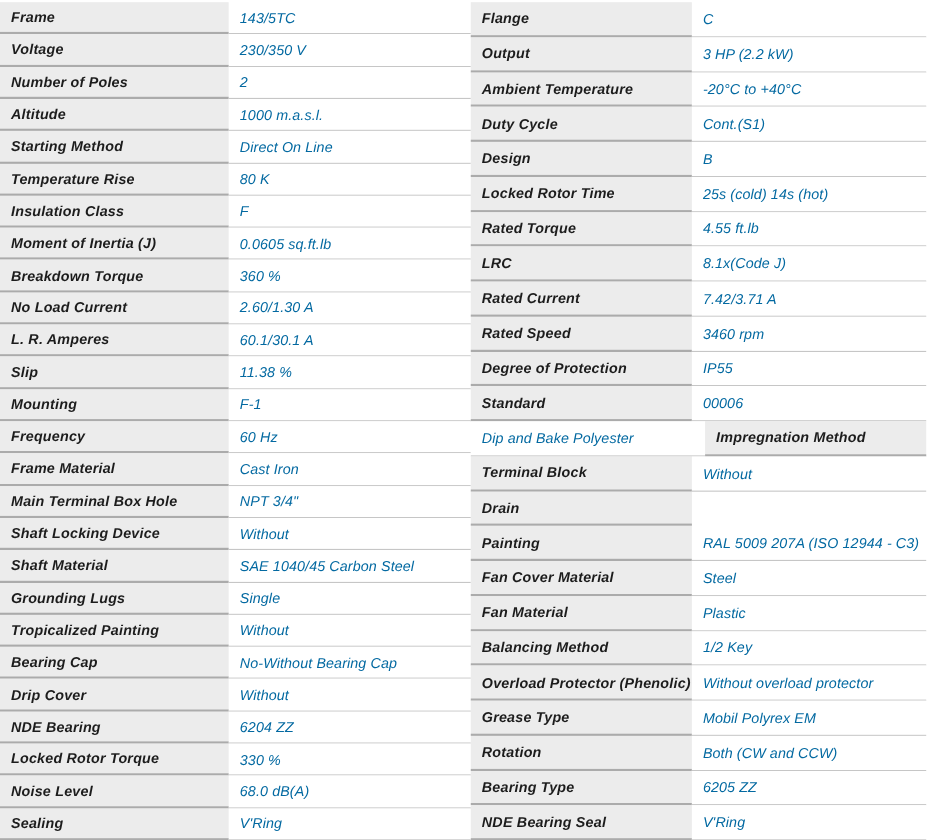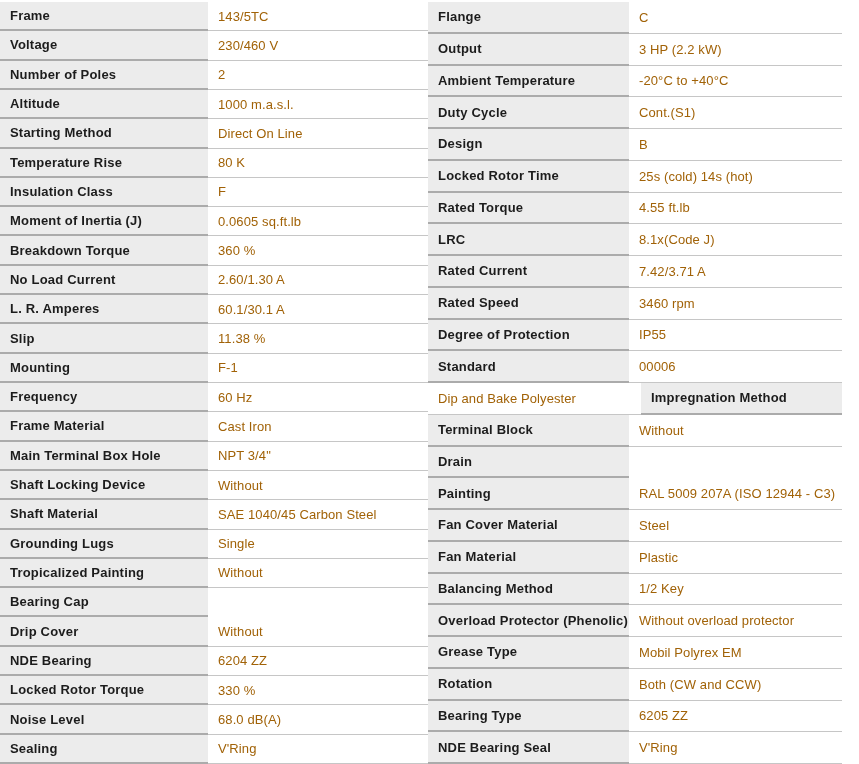--- a/index.html
+++ b/index.html
@@ -22,20 +22,21 @@
     grid-auto-rows: 1fr;
     height: 100%;
     box-sizing: border-box;
   }
   .spec-table.t-left  { width: 428px; }
   .spec-table.t-right { width: 414px; }
 
   .spec-row {
     display: flex;
     min-height: 0;
+    font-style: italic;
   }
   .cell {
     display: flex;
     align-items: center;
     box-sizing: border-box;
     white-space: nowrap;
     overflow: hidden;
   }
   .cell.label {
     background: #ececec;
@@ -46,39 +47,39 @@
     color: #1c1c1c;
     padding-left: 10px;
     padding-right: 6px;
   }
   .cell.value {
     flex: 1;
     background: #ffffff;
     border-bottom: 1px solid #c6c6c6;
     font-size: 13px;
     letter-spacing: 0.1px;
-    color: #a16207;
+    color: #0369a1;
     padding-left: 10px;
     padding-right: 4px;
   }
   .t-left  .cell.label { flex: 0 0 208px; }
   .t-right .cell.label { flex: 0 0 201px; }
 </style>
 </head>
 <body>
 
 <div class="page">
   <div class="spec-table t-left" id="table-left">
       <div class="spec-row">
         <div class="cell label">Frame</div>
         <div class="cell value">143/5TC</div>
       </div>
       <div class="spec-row">
         <div class="cell label">Voltage</div>
-        <div class="cell value">230/460 V</div>
+        <div class="cell value">230/350 V</div>
       </div>
       <div class="spec-row">
         <div class="cell label">Number of Poles</div>
         <div class="cell value">2</div>
       </div>
       <div class="spec-row">
         <div class="cell label">Altitude</div>
         <div class="cell value">1000 m.a.s.l.</div>
       </div>
       <div class="spec-row">
@@ -140,20 +141,21 @@
       <div class="spec-row">
         <div class="cell label">Grounding Lugs</div>
         <div class="cell value">Single</div>
       </div>
       <div class="spec-row">
         <div class="cell label">Tropicalized Painting</div>
         <div class="cell value">Without</div>
       </div>
       <div class="spec-row">
         <div class="cell label">Bearing Cap</div>
+        <div class="cell value">No-Without Bearing Cap</div>
       </div>
       <div class="spec-row">
         <div class="cell label">Drip Cover</div>
         <div class="cell value">Without</div>
       </div>
       <div class="spec-row">
         <div class="cell label">NDE Bearing</div>
         <div class="cell value">6204 ZZ</div>
       </div>
       <div class="spec-row">

